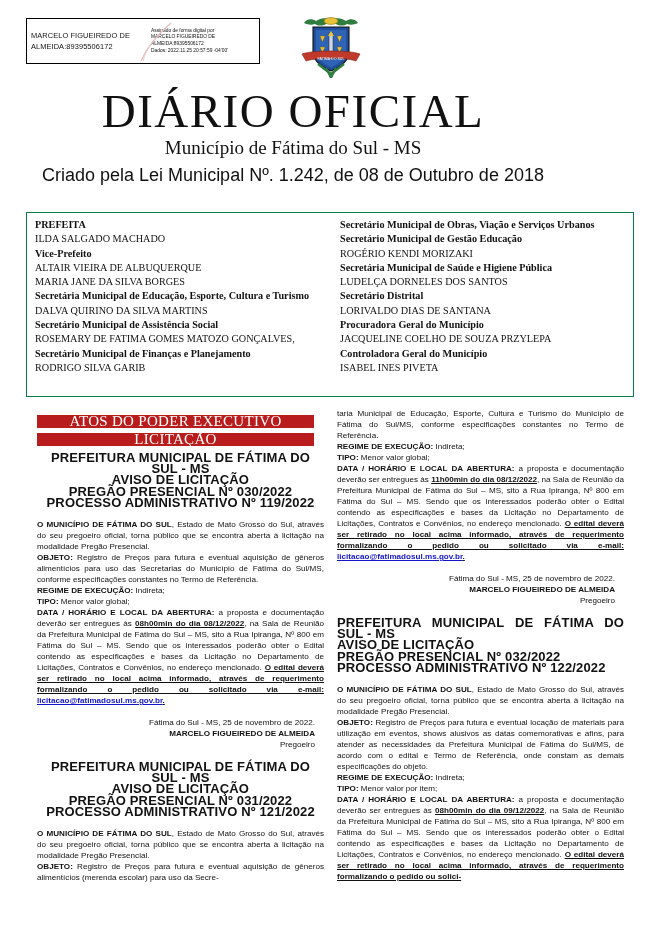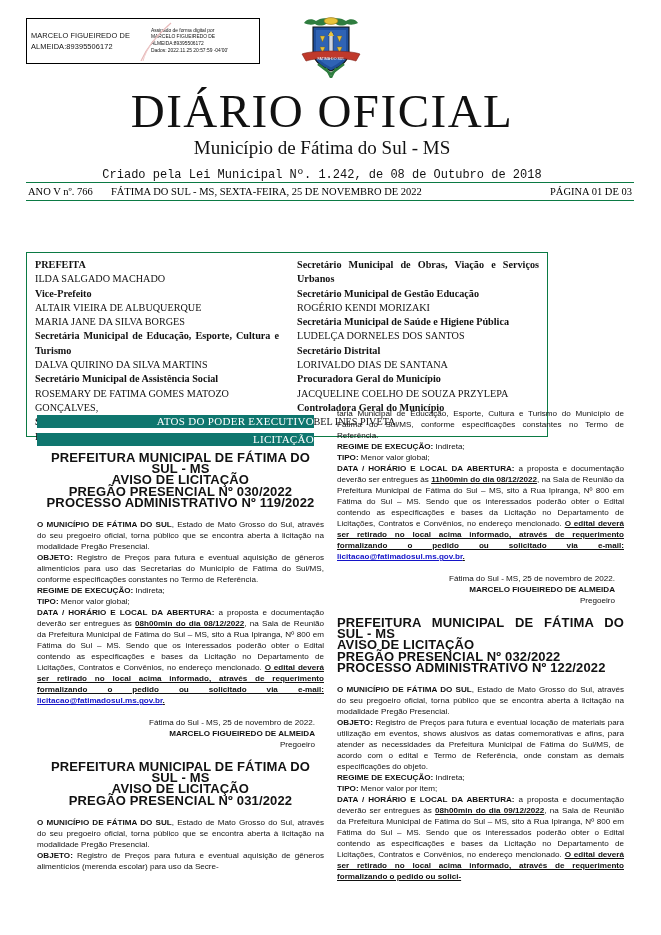--- a/index.html
+++ b/index.html
@@ -12,45 +12,45 @@
   .sig-left{font-family:"Liberation Sans",sans-serif;font-size:7.4px;line-height:11px;
             padding:0 2px 0 4px;width:116px;letter-spacing:.1px;color:#111;}
   .sig-right{font-size:4.9px;line-height:6.6px;color:#111;width:auto;padding-left:2px;}
   .sig-right div{white-space:nowrap;}
   .sig-swoosh{position:absolute;left:110px;top:2px;width:40px;height:40px;pointer-events:none;}
 
   
   .crest{position:absolute;left:296px;top:16px;width:70px;height:62px;}
 
   
-  .masthead{position:absolute;left:0;top:86px;width:586px;text-align:center;margin-left:29px;}
+  .masthead{position:absolute;left:0;top:86px;width:586px;text-align:center;}
   .title-main{font-family:"Liberation Serif",serif;font-size:47px;line-height:50px;letter-spacing:1.5px;color:#111;}
   .title-sub{font-family:"Liberation Serif",serif;font-size:19px;line-height:23px;color:#111;}
-  .title-law{font-family:Liberation Mono, monospace;font-size:12px;line-height:20px;color:#111;margin-top:6px;}
+  .title-law{font-family:Liberation Sans, sans-serif;font-size:18px;line-height:20px;color:#111;margin-top:6px;}
 
   
   .anobar{position:absolute;left:26px;top:182px;width:608px;
           border-top:1.4px solid #0b7a44;border-bottom:1.4px solid #0b7a44;
           font-family:"Liberation Serif",serif;font-size:10.5px;line-height:15px;
           display:flex;justify-content:space-between;padding:1px 2px;box-sizing:border-box;}
   .anobar .left{white-space:nowrap;}
   .anobar .mid{white-space:nowrap;margin-left:-110px;}
   .anobar .right{white-space:nowrap;}
 
   
-  .offbox{position:absolute;left:26px;top:212px;width:522px;height:185px;
-          border:1.6px solid #0b7a44;box-sizing:border-box;display:flex;margin-top:40px;}
+  .offbox{position:absolute;left:26px;top:212px;width:608px;height:185px;
+          border:1.6px solid #0b7a44;box-sizing:border-box;display:flex;}
   .offcol{width:50%;box-sizing:border-box;padding:5px 8px 0 8px;font-family:"Liberation Serif",serif;}
   .offcol.right{padding-left:10px;}
   .role{font-size:10.2px;line-height:14.3px;font-weight:bold;color:#111;text-align:justify;}
   .person{font-size:10.2px;line-height:14.3px;color:#111;}
 
   
-  .greenbar{position:absolute;background:#0f766e;color:#fff;text-align:right;
-            font-family:"Liberation Serif",serif;font-size:11px;line-height:13px;letter-spacing:.3px;}
+  .greenbar{position:absolute;background:#b91c1c;color:#fff;text-align:center;
+            font-family:"Liberation Serif",serif;font-size:15px;line-height:13px;letter-spacing:.3px;}
   #bar-atos{left:37px;top:415px;width:277px;height:13px;}
   #bar-lic{left:37px;top:433px;width:277px;height:13px;}
 
   
   .col{position:absolute;top:408px;width:287px;font-family:"Liberation Sans",sans-serif;
        font-size:8.1px;line-height:11.0px;color:#111;}
   #col-left{left:37px;top:452px;}
   #col-right{left:337px;top:408px;}
 
   .p{text-align:justify;margin:0;}
@@ -105,25 +105,20 @@
       <path d="M30 52 L35 62 L40 52" stroke="#2f7d3f" stroke-width="2" fill="none"></path>
     </g>
   </svg>
 
   <div class="masthead">
     <div class="title-main">DIÁRIO OFICIAL</div>
     <div class="title-sub">Município de Fátima do Sul - MS</div>
     <div class="title-law">Criado pela Lei Municipal Nº. 1.242, de 08 de Outubro de 2018</div>
   </div>
 
-  <div class="anobar">
-    <div class="left">ANO V nº. 766</div>
-    <div class="mid">FÁTIMA DO SUL - MS, SEXTA-FEIRA,  25  DE NOVEMBRO DE 2022</div>
-    <div class="right">PÁGINA 01 DE 03</div>
-  </div>
 
   <div class="offbox">
     <div class="offcol">
       <div class="role">PREFEITA</div>
       <div class="person">ILDA SALGADO MACHADO</div>
       <div class="role">Vice-Prefeito</div>
       <div class="person">ALTAIR VIEIRA DE ALBUQUERQUE</div>
       <div class="person">MARIA JANE DA SILVA BORGES</div>
       <div class="role">Secretária Municipal de Educação, Esporte, Cultura e Turismo</div>
       <div class="person">DALVA QUIRINO DA SILVA MARTINS</div>
@@ -168,20 +163,21 @@
       <p class="p sign-name">MARCELO FIGUEIREDO DE ALMEIDA</p>
       <p class="p sign-role">Pregoeiro</p>
     </div>
 
     <div class="spacer"></div>
 
     <div>
       <p class="p center hdr">PREFEITURA MUNICIPAL DE FÁTIMA DO SUL - MS</p>
       <p class="p center hdr">AVISO DE LICITAÇÃO</p>
       <p class="p center hdr">PREGÃO PRESENCIAL Nº 031/2022</p>
+      <p class="p center hdr">PROCESSO ADMINISTRATIVO Nº 121/2022</p>
       <div class="spacer"></div>
       <p class="p"><span class="b">O MUNICÍPIO DE FÁTIMA DO SUL</span><span>, Estado de Mato Grosso do Sul, através do seu pregoeiro oficial, torna público que se encontra aberta à licitação na modalidade Pregão Presencial.</span></p>
       <p class="p"><span class="b">OBJETO:</span><span> Registro de Preços para futura e eventual aquisição de gêneros alimentícios (merenda escolar) para uso da Secre-</span></p>
     </div>
   </div>
 
   <div class="col" id="col-right">
 
     <div>
       <p class="p">taria Municipal de Educação, Esporte, Cultura e Turismo do Município de Fátima do Sul/MS, conforme especificações constantes no Termo de Referência.</p>

